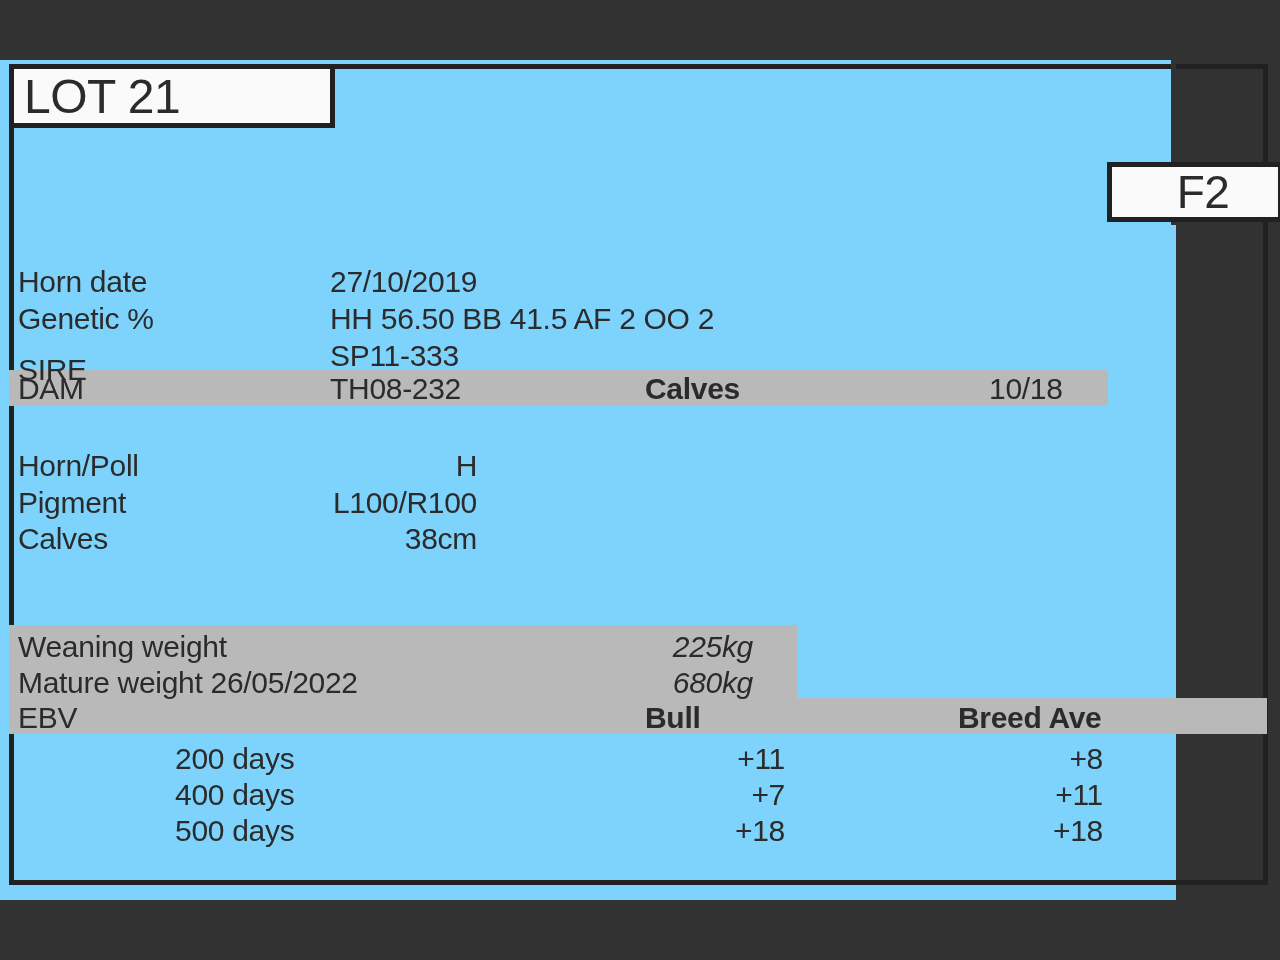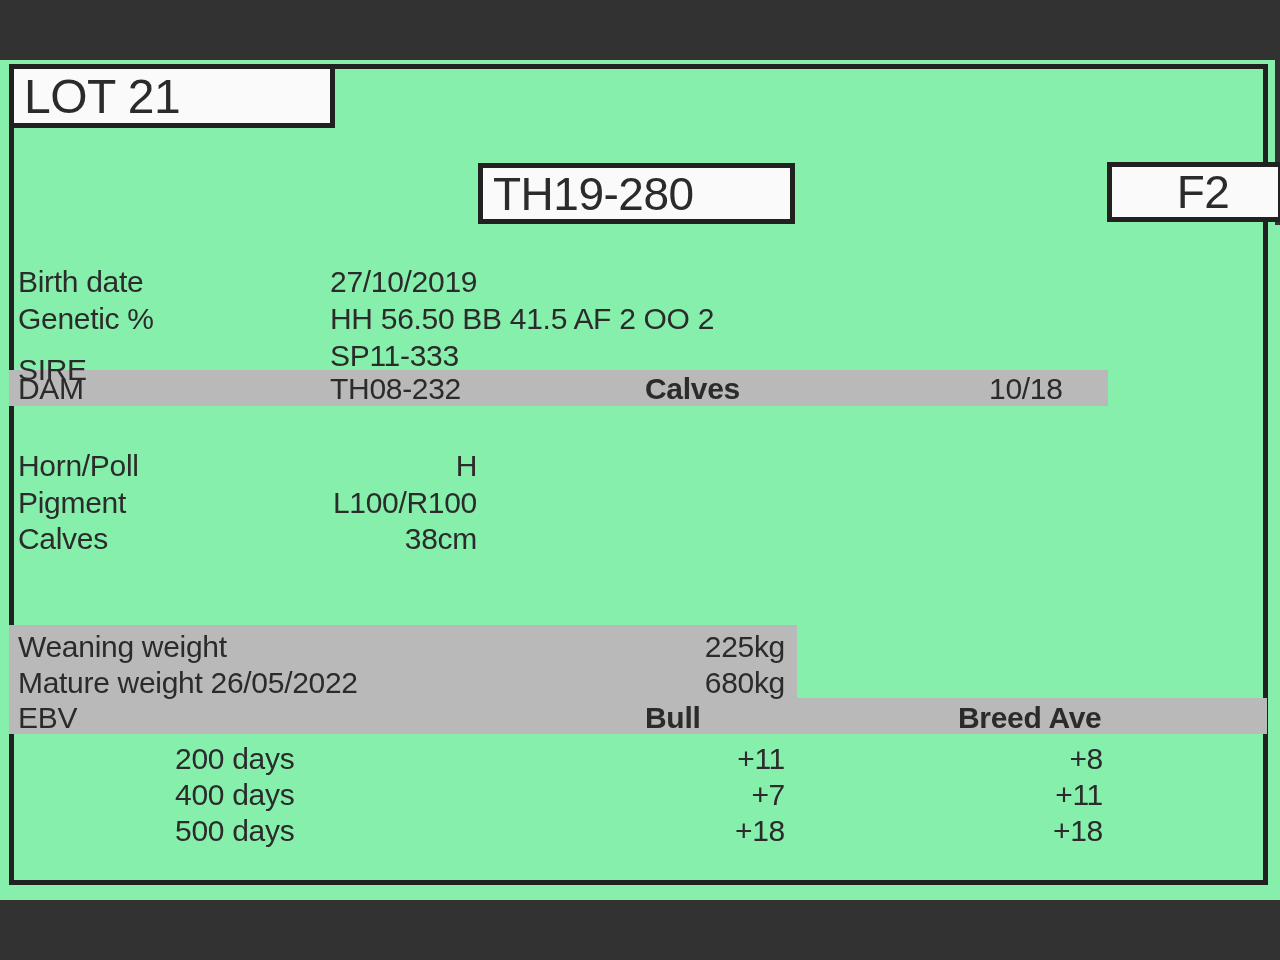--- a/index.html
+++ b/index.html
@@ -9,22 +9,22 @@
     width: 1280px; height: 960px;
     background: #323232;
     position: relative;
     overflow: hidden;
     font-family: "Liberation Sans", sans-serif;
     color: #2b2b2b;
   }
   .page {
     position: absolute;
     left: 0; top: 60px;
-    width: 1280px; height: 840px;
-    background: #86efac;
+    width: 1176px; height: 840px;
+    background: #7dd3fc;
   }
   .page-right-sliver {
     position: absolute;
     right: 0; top: 0;
     width: 5px; height: 165px;
     background: #323232;
   }
   .page-frame {
     position: absolute;
     left: 9px; top: 4px;
@@ -65,49 +65,46 @@
 
   .right-val {
     position: absolute;
     text-align: right;
     font-size: 30px;
     line-height: 36px;
     letter-spacing: -0.3px;
     white-space: nowrap;
   }
   .phys-val   { left: 180px; width: 297px; }  
-  .weight-val { left: 524px; width: 261px; }  
+  .weight-val { left: 492px; width: 261px; font-style: italic; }  
   .bull-val   { left: 560px; width: 225px; }  
   .ave-val    { left: 880px; width: 223px; }  
 
   .bold { font-weight: bold; }
 </style>
 </head>
 <body>
 
 <div class="page">
 
   <div class="page-frame"></div>
   <div class="page-right-sliver"></div>
 
   <div class="box lot-box">
     <span>LOT 21</span>
   </div>
-  <div class="box id-box">
-    <span>TH19-280</span>
-  </div>
   <div class="box f2-box">
     <span>F2</span>
   </div>
 
   <div class="hl-bar dam-bar"></div>
   <div class="hl-bar weight-bar"></div>
   <div class="hl-bar ebv-bar"></div>
 
-  <div class="row-text label" style="top:204px">Birth date</div>
+  <div class="row-text label" style="top:204px">Horn date</div>
   <div class="row-text value" style="top:204px">27/10/2019</div>
 
   <div class="row-text label" style="top:241px">Genetic %</div>
   <div class="row-text value" style="top:241px">HH 56.50 BB 41.5 AF 2 OO 2</div>
 
   <div class="row-text label" style="top:292px">SIRE</div>
   <div class="row-text value" style="top:278px">SP11-333</div>
 
   <div class="row-text label" style="top:311px">DAM</div>
   <div class="row-text value" style="top:311px">TH08-232</div>

